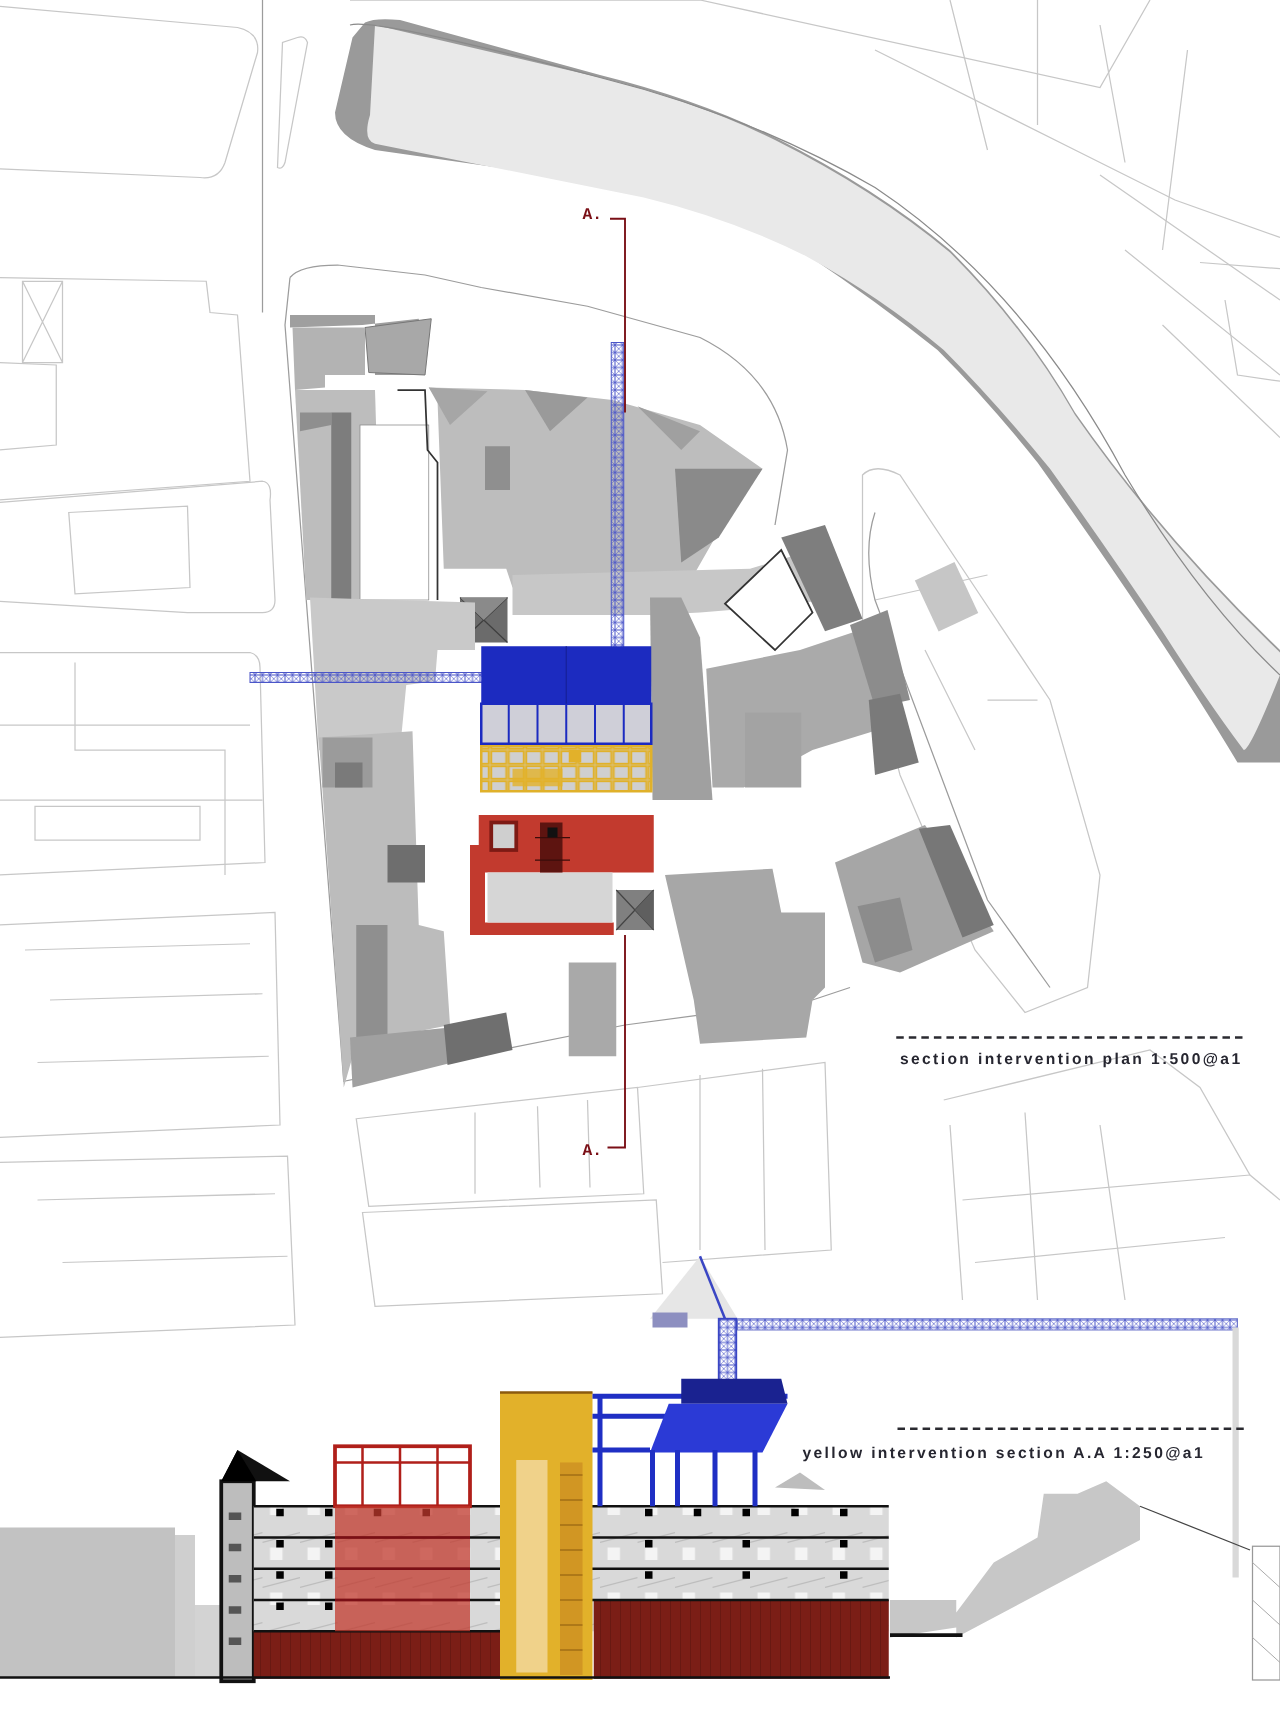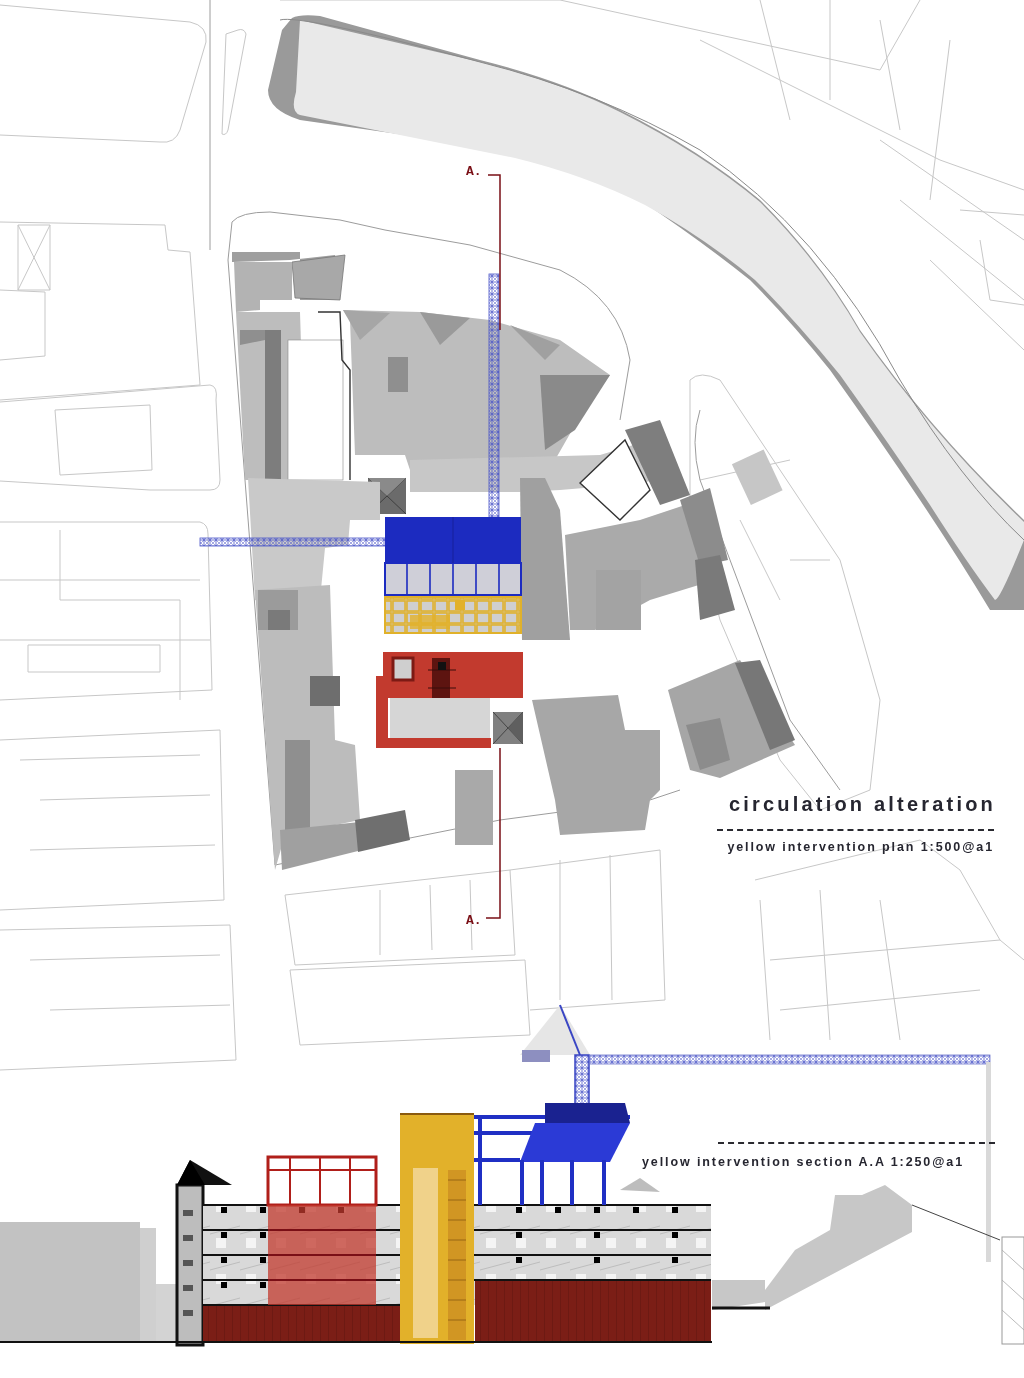--- a/index.html
+++ b/index.html
@@ -275,20 +275,19 @@
       <polygon points="712,1280 765,1280 765,1290 795,1250 830,1230 835,1195 862,1195 885,1185 912,1205 912,1232 765,1310 765,1302 712,1310" fill="#c7c7c7"></polygon>
       <path d="M712 1308 L770 1308" stroke="#111" stroke-width="3"></path>
       <path d="M912 1205 L1000 1240" stroke="#444" stroke-width="1"></path>
       <rect x="1002" y="1237" width="22" height="107" fill="none" stroke="#999" stroke-width="1"></rect>
       <path d="M1002 1250 L1024 1270 M1002 1280 L1024 1300 M1002 1310 L1024 1330" stroke="#aaa" stroke-width="0.8"></path>
     </g>
   </g>
 </svg>
 
 
-<div class="title-block title-main">circulation alteration</div>
 <div class="dash-rule dash-plan"></div>
-<div class="title-block sub-label sub-plan">yellow intervention plan 1:500@a1</div>
+<div class="title-block sub-label sub-plan">section intervention plan 1:500@a1</div>
 <div class="dash-rule dash-section"></div>
 <div class="title-block sub-label sub-section">yellow intervention section A.A 1:250@a1</div>
 <div class="section-marker marker-top">A.</div>
 <div class="section-marker marker-bottom">A.</div>
 </div>
 
 </body></html>

